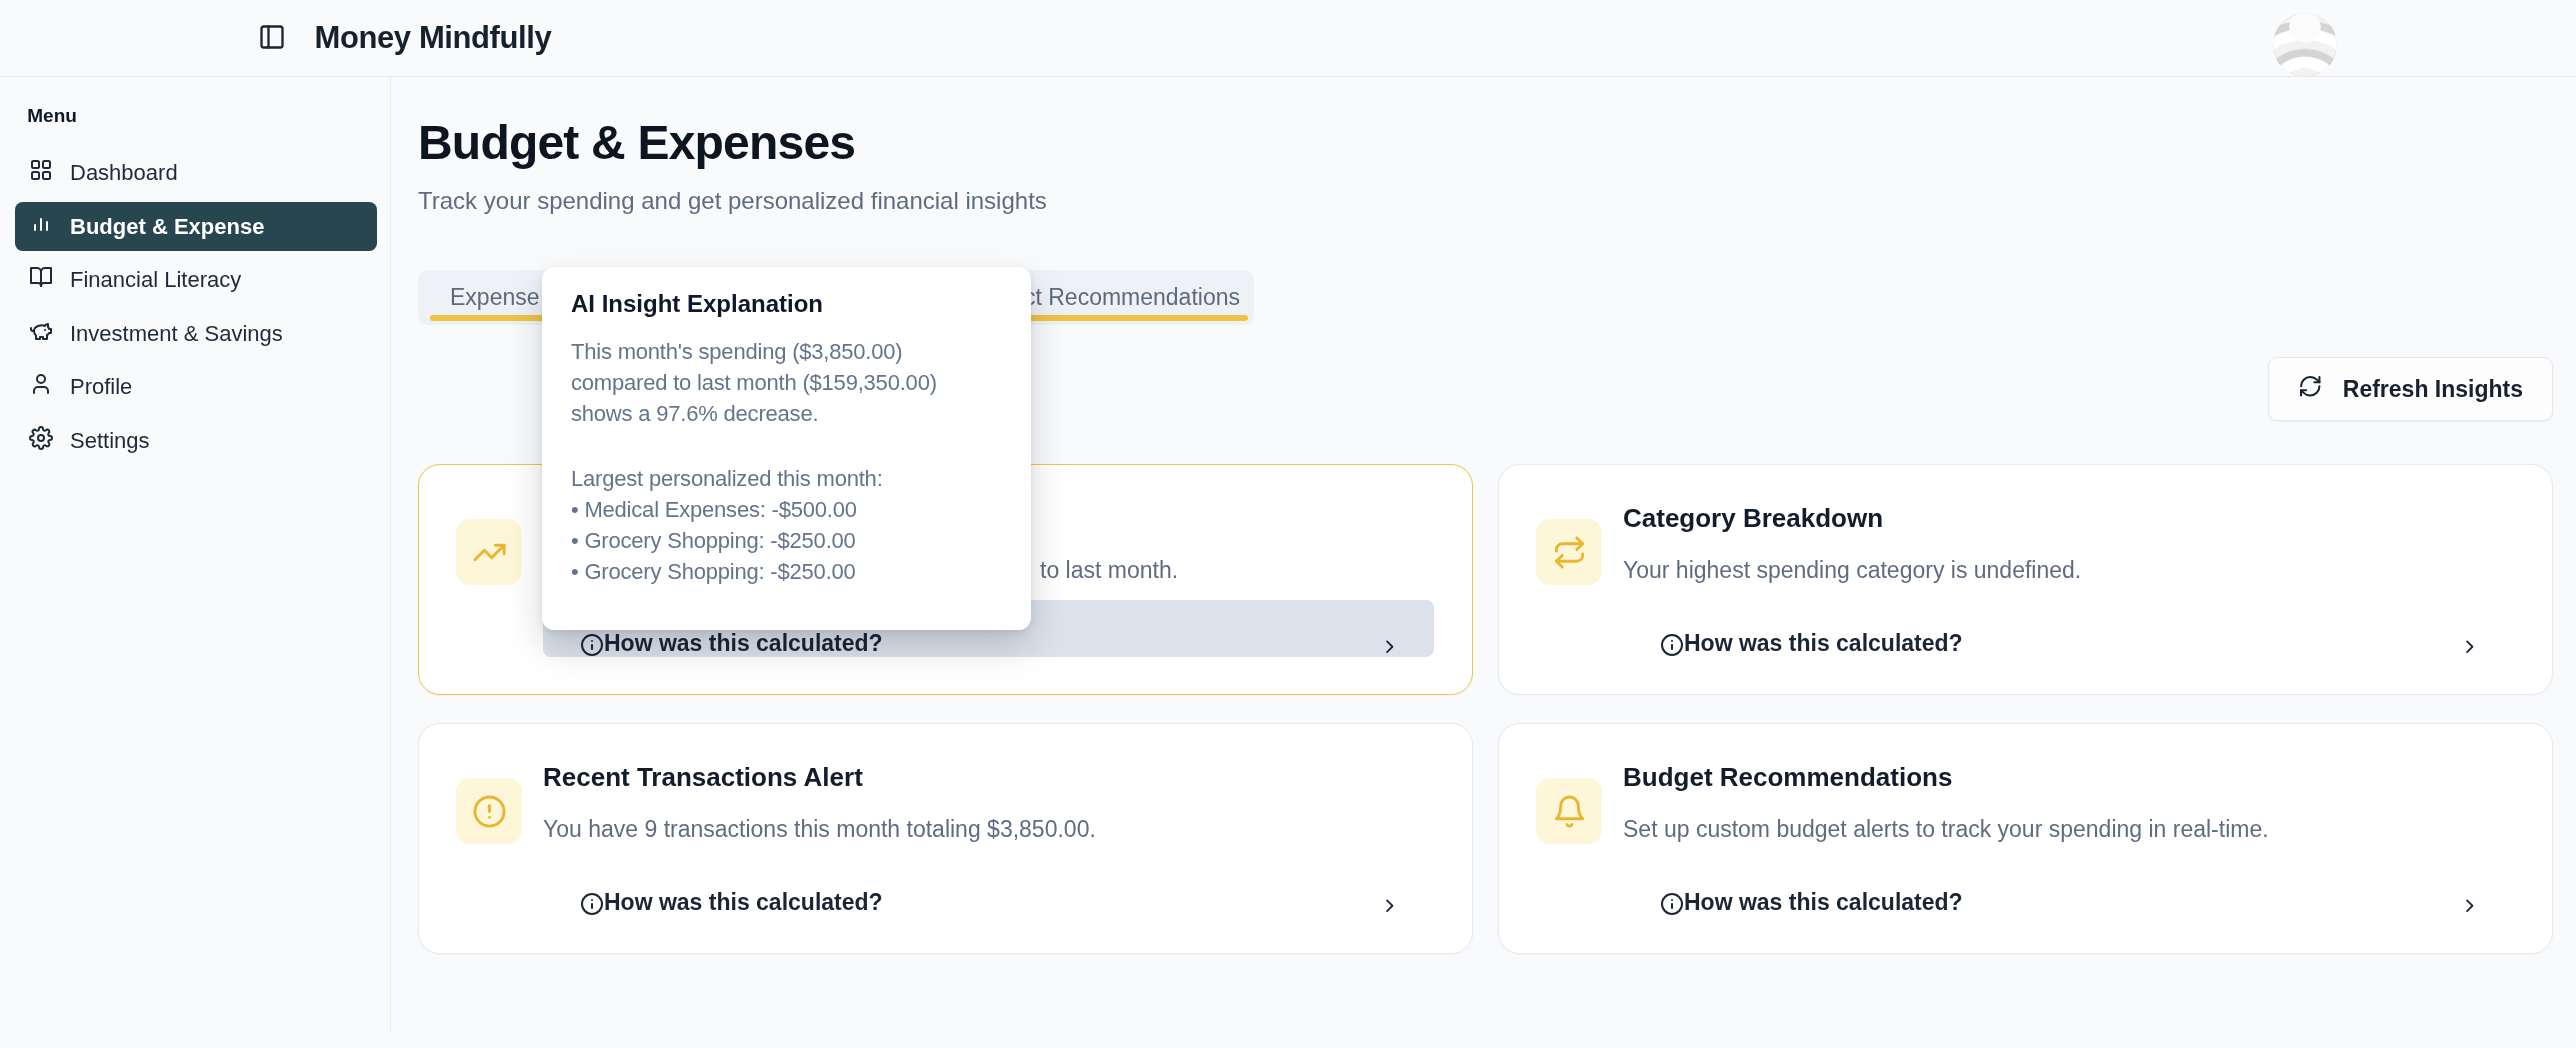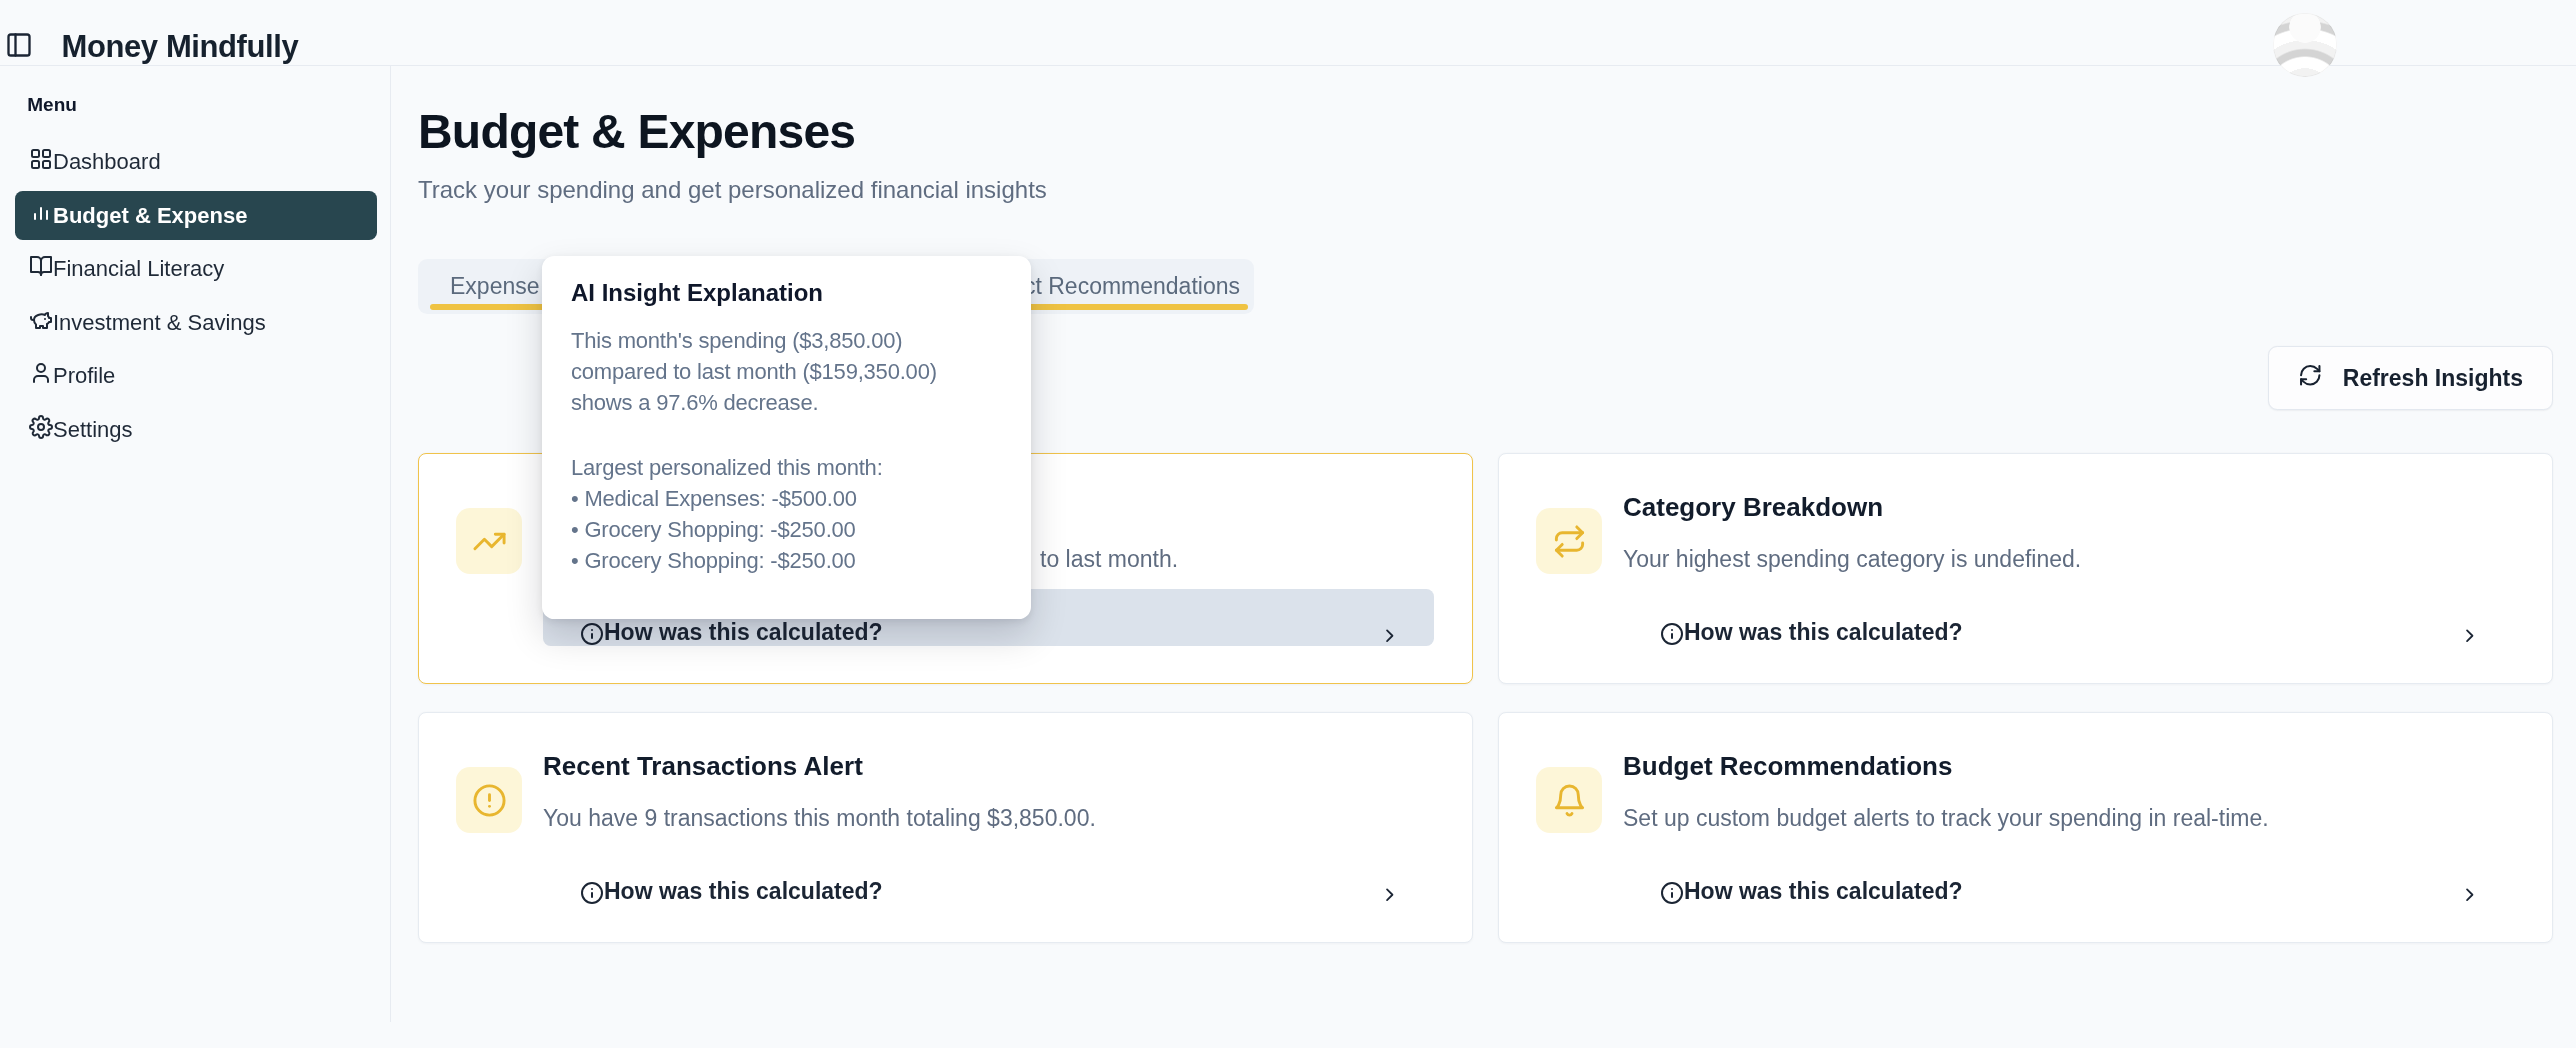--- a/index.html
+++ b/index.html
@@ -1,39 +1,39 @@
 <!DOCTYPE html>
 <html style="font-size:12.3px"><head>
 <meta charset="utf-8">
 <style>
   * { margin:0; padding:0; box-sizing:border-box; }
   html,body { width:2576px; height:1049px; overflow:hidden; background:#f8fafc;
     font-family:"Liberation Sans","DejaVu Sans",sans-serif; color:#16212e; }
 
   
-  .header { position:relative; height:66px; border-bottom:0.8px solid #e7ebf1;
-    display:flex; align-items:flex-end; }
+  .header { position:relative; height:77px; border-bottom:0.8px solid #e7ebf1;
+    display:flex; align-items:center; padding-left:253px; }
   .toggle-btn { width:37px; height:37px; border:none; background:transparent; color:#1b2534;
     display:flex; align-items:center; justify-content:center; cursor:pointer; }
   .toggle-btn svg { width:28px; height:28px; }
   .app-title { margin-left:24.5px; font-size:31px; font-weight:800; letter-spacing:-0.4px; color:#16212e; }
   .avatar { position:absolute; top:13px; right:239px; width:64px; height:64px; border-radius:50%;
     overflow:hidden;
     background:
       radial-gradient(circle at 50% 22%, #fbfbfb 0 26%, rgba(251,251,251,0) 27%),
       repeating-radial-gradient(circle at 50% 130%, #ffffff 0 10.7px, #d4d4d4 12.3px 18.4px, #f2f2f2 20px 28px);
     box-shadow: inset 0 0 0 0.8px rgba(0,0,0,0.05); }
 
   
   .shell { display:flex; height:956px; }
 
   
   .sidebar { width:391px; flex:none; border-right:0.8px solid #e7ebf1; padding:28px 13px 0 15px; }
   .menu-label { font-size:19px; font-weight:700; color:#0f172a; margin:0 0 21.5px 12.3px; }
-  .side-item { height:49px; display:flex; align-items:center; padding-left:14px;
+  .side-item { height:49px; display:flex; align-items:center; gap:17px; padding-left:14px;
     border-radius:7.7px; margin-bottom:4.6px; font-size:22px; color:#1f2937; cursor:pointer; }
   .side-item svg { width:24px; height:24px; flex:none; }
   .side-item.active { background:#28464f; color:#ffffff; font-weight:700; }
 
   
   .main { flex:1; position:relative; padding:0 23px 0 27px; }
   .page-title { margin-top:38px; font-size:48px; font-weight:800; letter-spacing:-0.8px; color:#0d1520; }
   .page-subtitle { margin-top:17px; font-size:24px; color:#5f6c80; }
 
   
@@ -49,21 +49,21 @@
   .refresh-row { margin-top:32px; display:flex; justify-content:flex-end; }
   .refresh-btn { height:64px; padding:0 29px; display:flex; align-items:center; gap:20px;
     background:#fdfdfe; border:0.8px solid #e3e8ef; border-radius:9.2px; cursor:pointer;
     font-family:inherit; font-size:23px; font-weight:600; color:#17212f;
     box-shadow:0 0.8px 1.5px rgba(15,23,42,0.05); }
   .refresh-btn svg { width:24.5px; height:24.5px; }
 
   
   .cards { margin-top:43px; display:grid; grid-template-columns:1fr 1fr; column-gap:25px; row-gap:28px; }
   .card { position:relative; height:231px; background:#ffffff; border:1.2px solid #e6ebf1;
-    border-radius:8px; box-shadow:0 0.8px 2.3px rgba(15,23,42,0.04); }
+    border-radius:22px; box-shadow:0 0.8px 2.3px rgba(15,23,42,0.04); }
   .card.highlight { border:1.5px solid #f0c34b; }
   .icon-tile { position:absolute; left:37px; top:54px; width:66px; height:66px; border-radius:14px;
     background:#fdf6d8; display:flex; align-items:center; justify-content:center; color:#e8b62f; }
   .icon-tile svg { width:35px; height:35px; }
   .card-title { position:absolute; left:124px; top:38px; font-size:26px; font-weight:700; color:#121c2b; }
   .card-desc { position:absolute; left:124px; top:92px; font-size:23px; color:#5f6c80; }
   .card-desc.frag { left:621px; }
   .calc-row { position:absolute; left:124px; right:38px; top:135px; height:57px; border-radius:7.7px;
     display:flex; align-items:flex-end; padding:0 34px 0 37px; cursor:pointer; }
   .calc-row.hl { background:#dbe2eb; }

